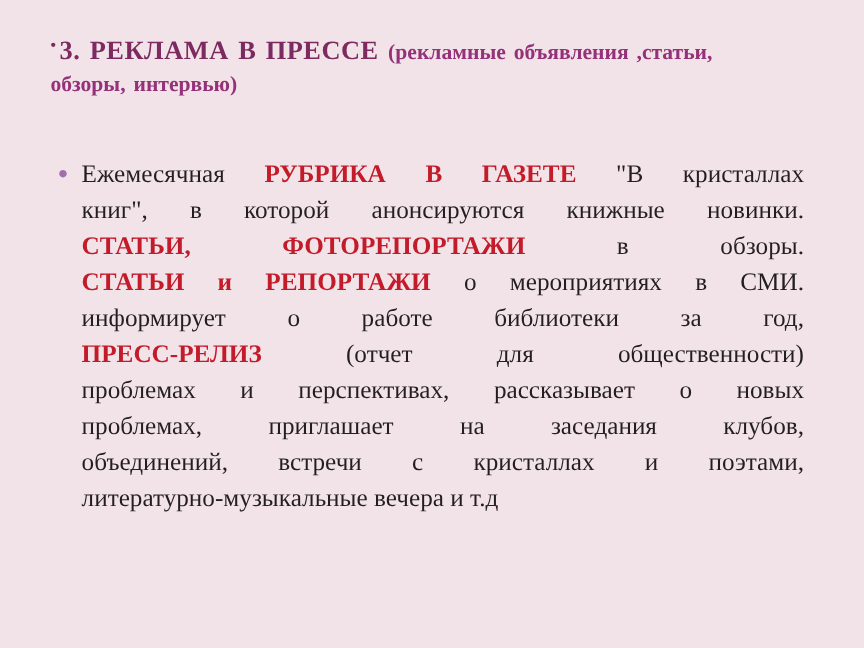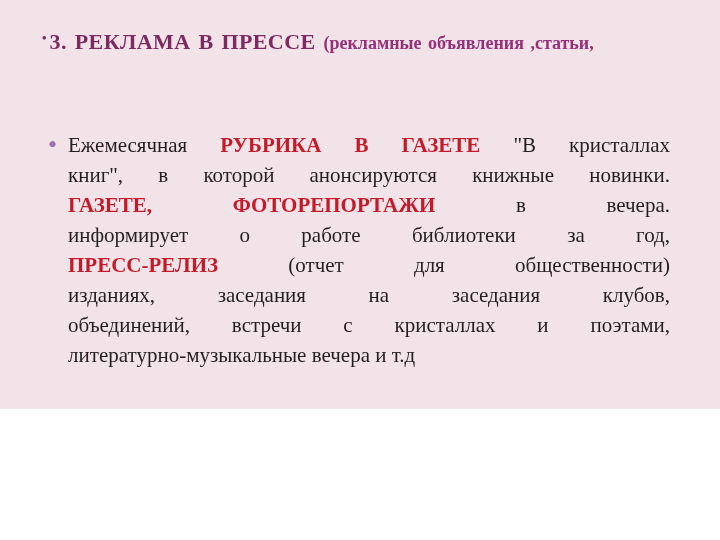--- a/index.html
+++ b/index.html
@@ -8,21 +8,21 @@
     font-family: "Liberation Serif", "DejaVu Serif", serif;
     --background: #f2e3e8;
     --title-main: #7c2a60;
     --title-paren: #953179;
     --body-text: #231f20;
     --emphasis-red: #c41b2a;
     --bullet-purple: #a06fae;
   }
   .slide {
     position: relative;
-    width: 720px; height: 409px;
+    width: 720px; height: 540px;
     background: var(--background);
     overflow: hidden;
     font-family: Liberation Serif, serif;
   }
   .title {
     position: absolute;
     left: 42px; top: 24px;
     width: 630px;
     font-weight: bold;
     word-spacing: 2px;
@@ -60,28 +60,31 @@
   }
   .line.no-just { text-align: center; text-align-last: left; }
   .em { color: var(--emphasis-red); font-weight: bold; }
 </style>
 </head>
 <body style="--background: #f2e3e8; --title-main: #7c2a60; --title-paren: #953179; --body-text: #231f20; --emphasis-red: #c41b2a; --bullet-purple: #a06fae;">
 
 <div class="slide">
   <div class="title">
     <div class="title-line"><span class="t-bullet">•</span><span class="t-main">3. РЕКЛАМА В ПРЕССЕ </span><span class="t-paren">(рекламные объявления ,статьи,</span></div>
+    <div class="title-line2"><span class="t-paren">обзоры, интервью)</span></div>
   </div>
 
   <div class="paragraph">
     <span class="p-bullet">•</span>
     <div id="paragraph-lines">
         <div class="line"><span>Ежемесячная </span><span class="em">РУБРИКА В ГАЗЕТЕ</span><span> "В кристаллах</span></div>
         <div class="line"><span>книг", в которой анонсируются книжные новинки.</span></div>
-        <div class="line"><span class="em">ГАЗЕТЕ, ФОТОРЕПОРТАЖИ</span><span> в вечера.</span></div>
+        <div class="line"><span class="em">СТАТЬИ, ФОТОРЕПОРТАЖИ</span><span> в обзоры.</span></div>
+        <div class="line"><span class="em">СТАТЬИ и РЕПОРТАЖИ</span><span> о мероприятиях в СМИ.</span></div>
         <div class="line"><span>информирует о работе библиотеки за год,</span></div>
         <div class="line"><span class="em">ПРЕСС-РЕЛИЗ</span><span> (отчет для общественности)</span></div>
-        <div class="line"><span>изданиях, заседания на заседания клубов,</span></div>
+        <div class="line"><span>проблемах и перспективах, рассказывает о новых</span></div>
+        <div class="line"><span>проблемах, приглашает на заседания клубов,</span></div>
         <div class="line"><span>объединений, встречи с кристаллах и поэтами,</span></div>
         <div class="line no-just"><span>литературно-музыкальные вечера и т.д</span></div>
       </div>
   </div>
 </div>
 
 </body></html>

